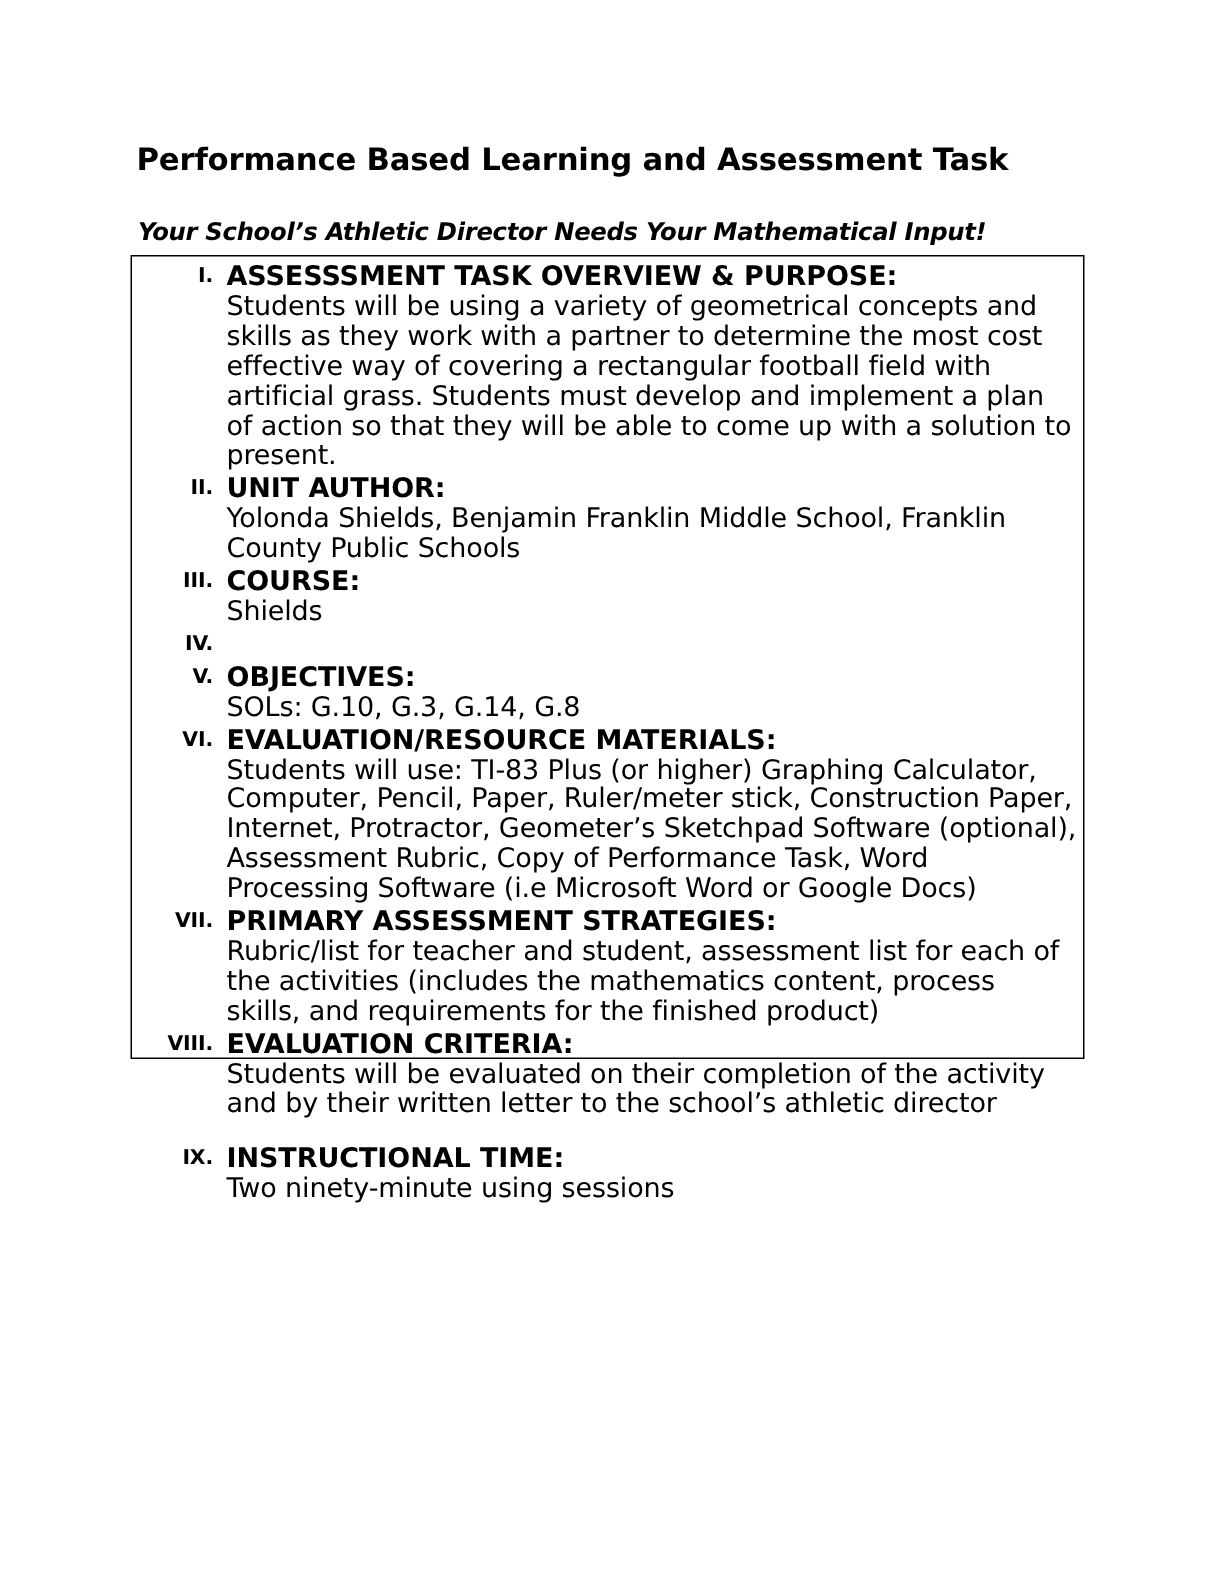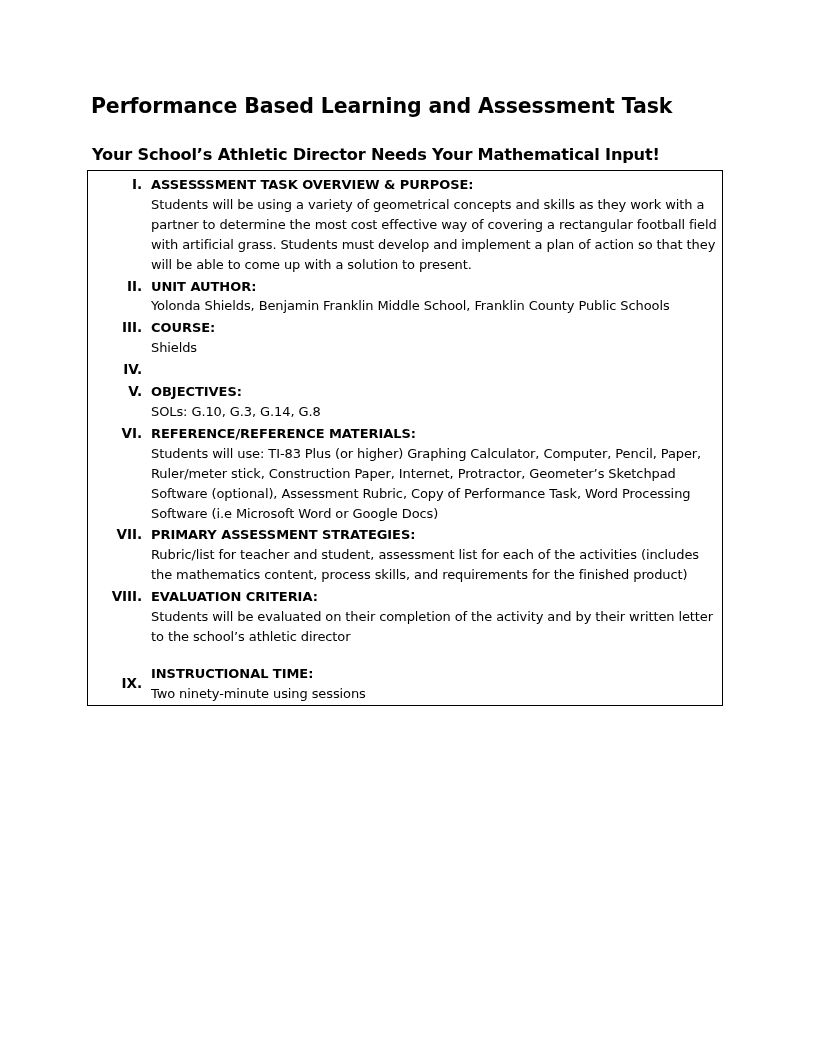--- a/index.html
+++ b/index.html
@@ -33,20 +33,21 @@
     letter-spacing: -0.15px;
     white-space: nowrap;
   }
 
   .doc-subtitle {
     position: absolute;
     left: 92px;
     top: 145px;
     font-size: 16.2px;
     font-weight: bold;
+    font-style: italic;
     letter-spacing: -0.2px;
     white-space: nowrap;
   }
 
   
   .task-box {
     position: absolute;
     left: 87px;
     top: 170px;
     width: 636px;
@@ -62,38 +63,37 @@
     width: 636px;
   }
 
   .section {
     display: flex;
     align-items: flex-start;
   }
 
   .section.spaced-before {
     margin-top: 15px;
-    align-items: center;
   }
 
   .numeral-col {
     width: 54px;
     min-width: 54px;
     text-align: right;
     font-size: 13.6px;
     font-weight: bold;
     line-height: 19.9px;
     padding-top: 2px;
     letter-spacing: -0.1px;
   }
 
   .content-col {
     padding-left: 9px;
     padding-right: 6px;
-    font-size: 13px;
+    font-size: 18px;
     line-height: 19.9px;
     letter-spacing: -0.1px;
   }
 
   .section-heading {
     font-weight: bold;
     padding-top: 2px;
     letter-spacing: -0.05px;
   }
 
@@ -140,21 +140,21 @@
         <div class="section">
           <div class="numeral-col">V.</div>
           <div class="content-col">
             <div class="section-heading">OBJECTIVES:</div>
             <div class="section-body">SOLs: G.10, G.3, G.14, G.8</div>
           </div>
         </div>
         <div class="section">
           <div class="numeral-col">VI.</div>
           <div class="content-col">
-            <div class="section-heading">REFERENCE/REFERENCE MATERIALS:</div>
+            <div class="section-heading">EVALUATION/RESOURCE MATERIALS:</div>
             <div class="section-body">Students will use: TI-83 Plus (or higher) Graphing Calculator, Computer, Pencil, Paper, Ruler/meter stick, Construction Paper, Internet, Protractor, Geometer’s Sketchpad Software (optional), Assessment Rubric, Copy of Performance Task, Word Processing Software (i.e Microsoft Word or Google Docs)</div>
           </div>
         </div>
         <div class="section">
           <div class="numeral-col">VII.</div>
           <div class="content-col">
             <div class="section-heading">PRIMARY ASSESSMENT STRATEGIES:</div>
             <div class="section-body">Rubric/list for teacher and student, assessment list for each of the activities (includes the mathematics content, process skills, and requirements for the finished product)</div>
           </div>
         </div>

